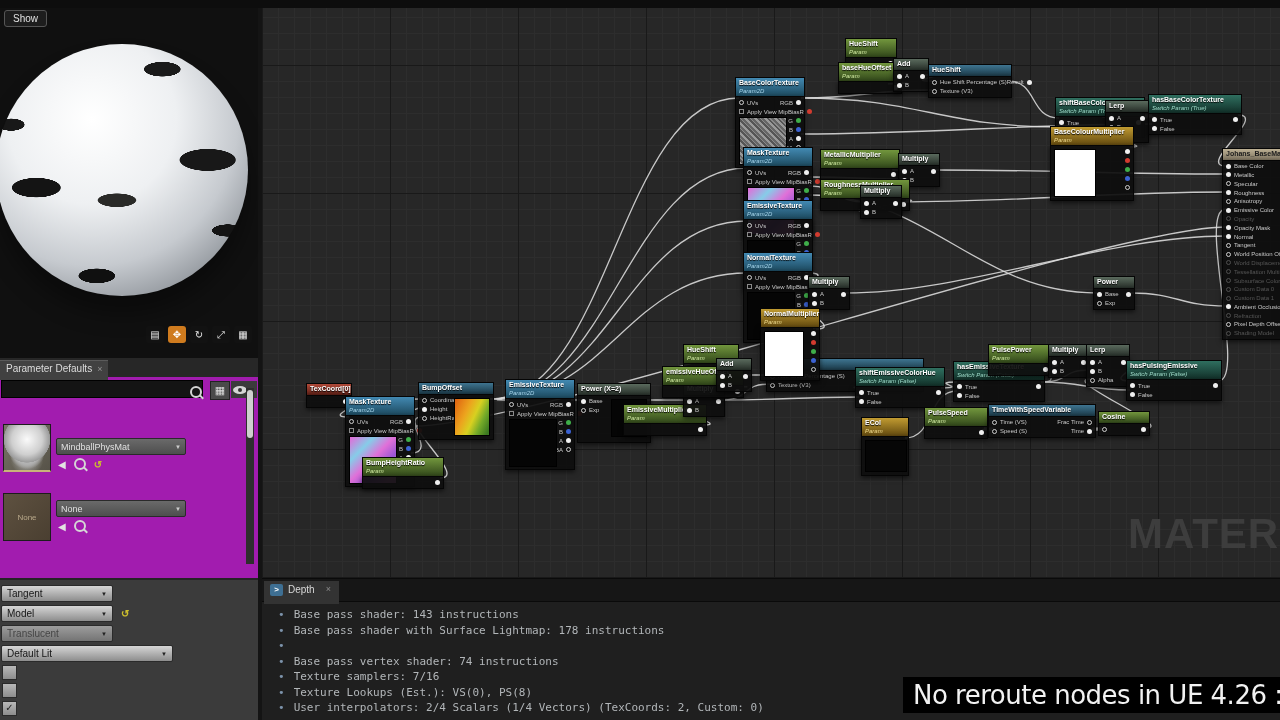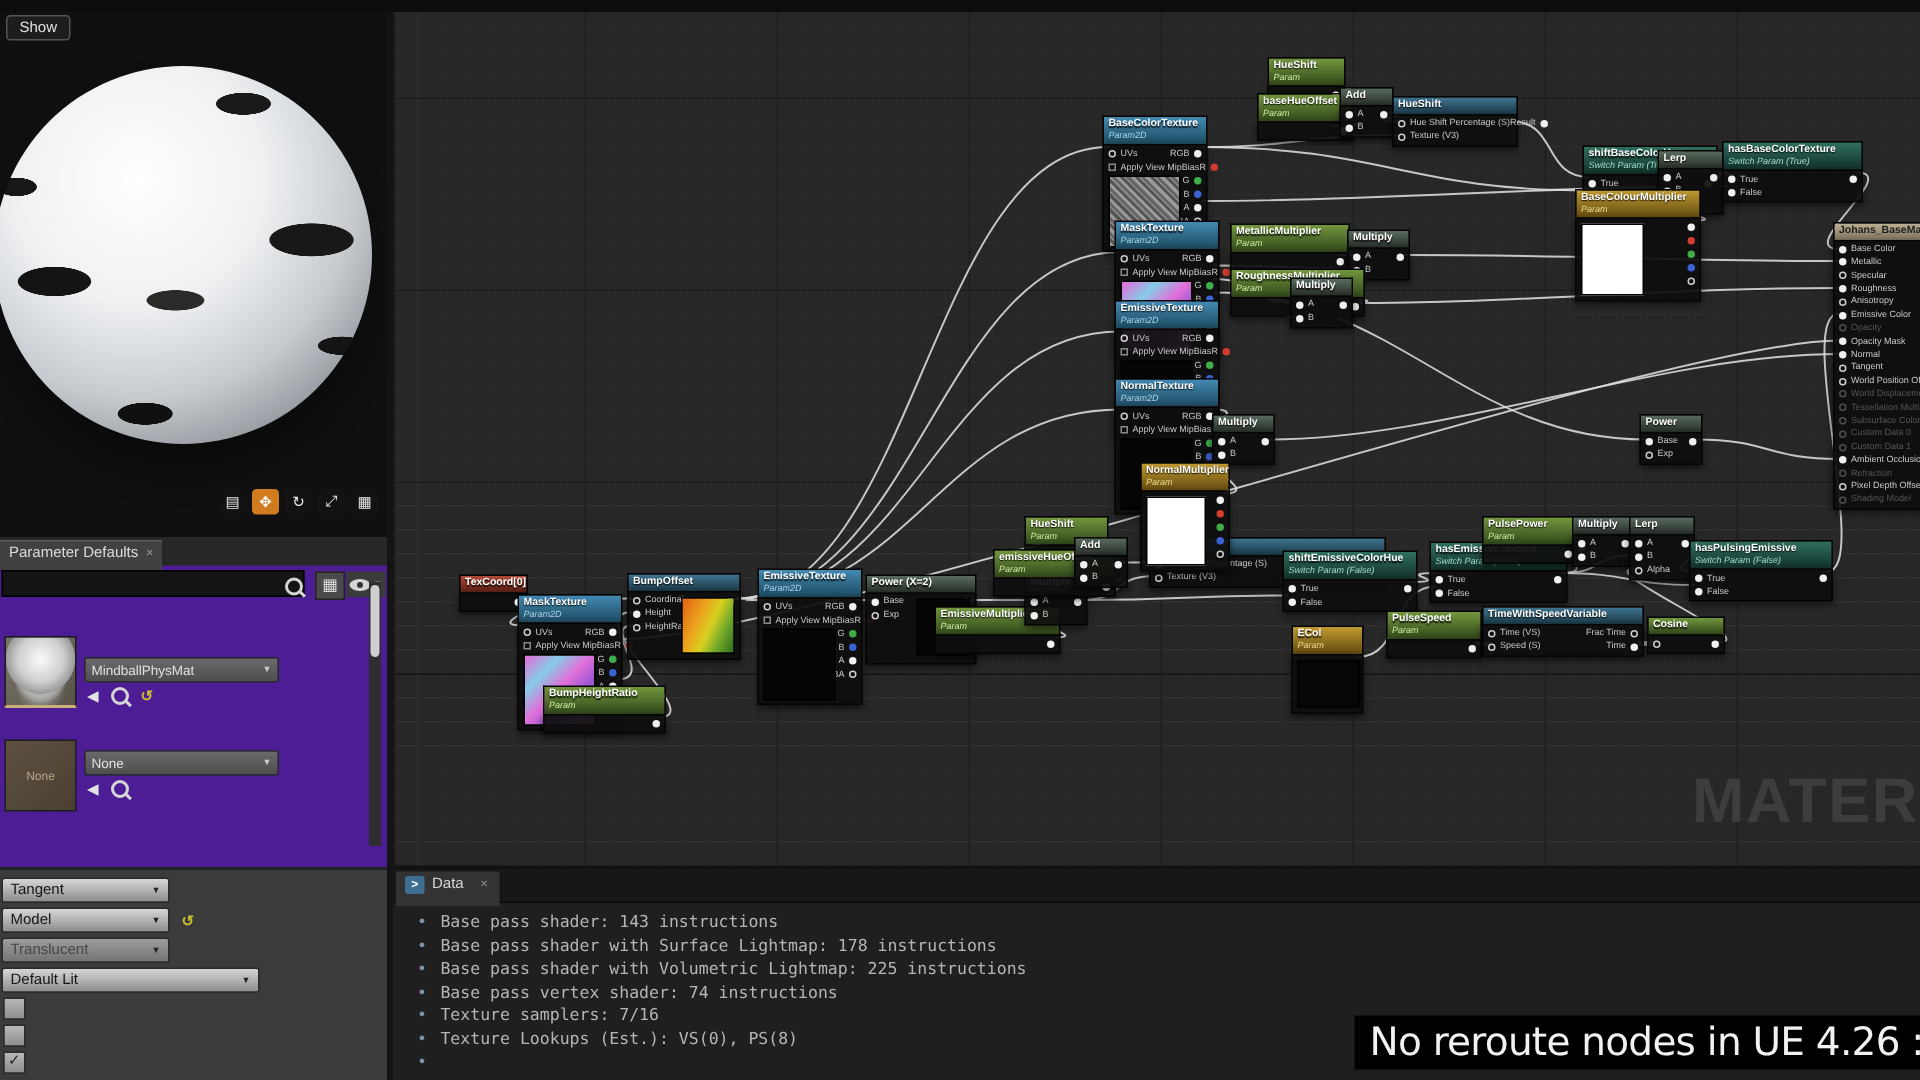--- a/index.html
+++ b/index.html
@@ -26,21 +26,21 @@
       radial-gradient(circle at 38% 30%, #ffffff 0%, #eef0f2 36%, #c6cacf 62%, #90959b 82%, #5f646b 100%);
     box-shadow:0 18px 22px rgba(0,0,0,.35);}
   #show-btn{left:4px;top:2px;padding:2px 8px;background:#1d1d1d;border:1px solid #555;
     border-radius:3px;color:#e0e0e0;font-size:10px;}
   #vp-toolbar{left:146px;top:318px;display:flex;gap:4px;}
   .vp-tool{width:18px;height:17px;border-radius:3px;background:rgba(20,20,20,.55);
     color:#e8e8e8;font-size:10px;display:flex;align-items:center;justify-content:center;}
   .vp-tool.active{background:#cf7b1e;color:#fff;}
 
   
-  #param-panel{left:0;top:358px;width:258px;height:220px;background:#4c1d95;}
+  #param-panel{left:0;top:358px;width:258px;height:220px;background:#a21caf;}
   #param-tabbar{left:0;top:0;width:258px;height:19px;background:#272727;}
   #param-tab{left:0;top:2px;height:17px;padding:2px 6px 0 6px;background:#414141;
     color:#dcdcdc;font-size:10px;border-top:1px solid #5a5a5a;}
   #param-tab .x{color:#909090;margin-left:5px;font-size:9px;}
   #search-row{left:0;top:22px;width:258px;height:20px;}
   #search-input{left:1px;top:0;width:202px;height:18px;background:#141414;border:1px solid #000;
     box-sizing:border-box;color:#ccc;font-size:10px;padding:0 16px 0 4px;}
   .mag{width:8px;height:8px;border:2px solid #d5d5d5;border-radius:50%;display:inline-block;position:relative;}
   .mag::after{content:"";position:absolute;width:5px;height:2px;background:#d5d5d5;transform:rotate(45deg);right:-4px;bottom:-2px;}
   #grid-btn{left:210px;top:1px;width:18px;height:17px;background:#4a4a4a;border:1px solid #222;
@@ -1167,50 +1167,50 @@
             </div>
           </div>
         </div>
       </div>
   </div>
 
   <div id="stats" class="abs">
     <div id="stats-tabbar" class="abs"></div>
     <div id="stats-tab" class="abs">
       <span id="stats-icon">&gt;</span>
-      <span>Data</span>
+      <span>Depth</span>
       <span class="x">×</span>
     </div>
     <div id="stats-lines" class="abs">
         <div class="stat-line">
           <span class="dot">•</span>
           <span>Base pass shader: 143 instructions</span>
         </div>
         <div class="stat-line">
           <span class="dot">•</span>
           <span>Base pass shader with Surface Lightmap: 178 instructions</span>
         </div>
         <div class="stat-line">
           <span class="dot">•</span>
-          <span>Base pass shader with Volumetric Lightmap: 225 instructions</span>
         </div>
         <div class="stat-line">
           <span class="dot">•</span>
           <span>Base pass vertex shader: 74 instructions</span>
         </div>
         <div class="stat-line">
           <span class="dot">•</span>
           <span>Texture samplers: 7/16</span>
         </div>
         <div class="stat-line">
           <span class="dot">•</span>
           <span>Texture Lookups (Est.): VS(0), PS(8)</span>
         </div>
         <div class="stat-line">
           <span class="dot">•</span>
+          <span>User interpolators: 2/4 Scalars (1/4 Vectors) (TexCoords: 2, Custom: 0)</span>
         </div>
       </div>
   </div>
 
   <div id="caption-bar" class="abs">
     <span id="caption-text">No reroute nodes in UE 4.26 :(</span>
   </div>
 </div>
 
 </body></html>

